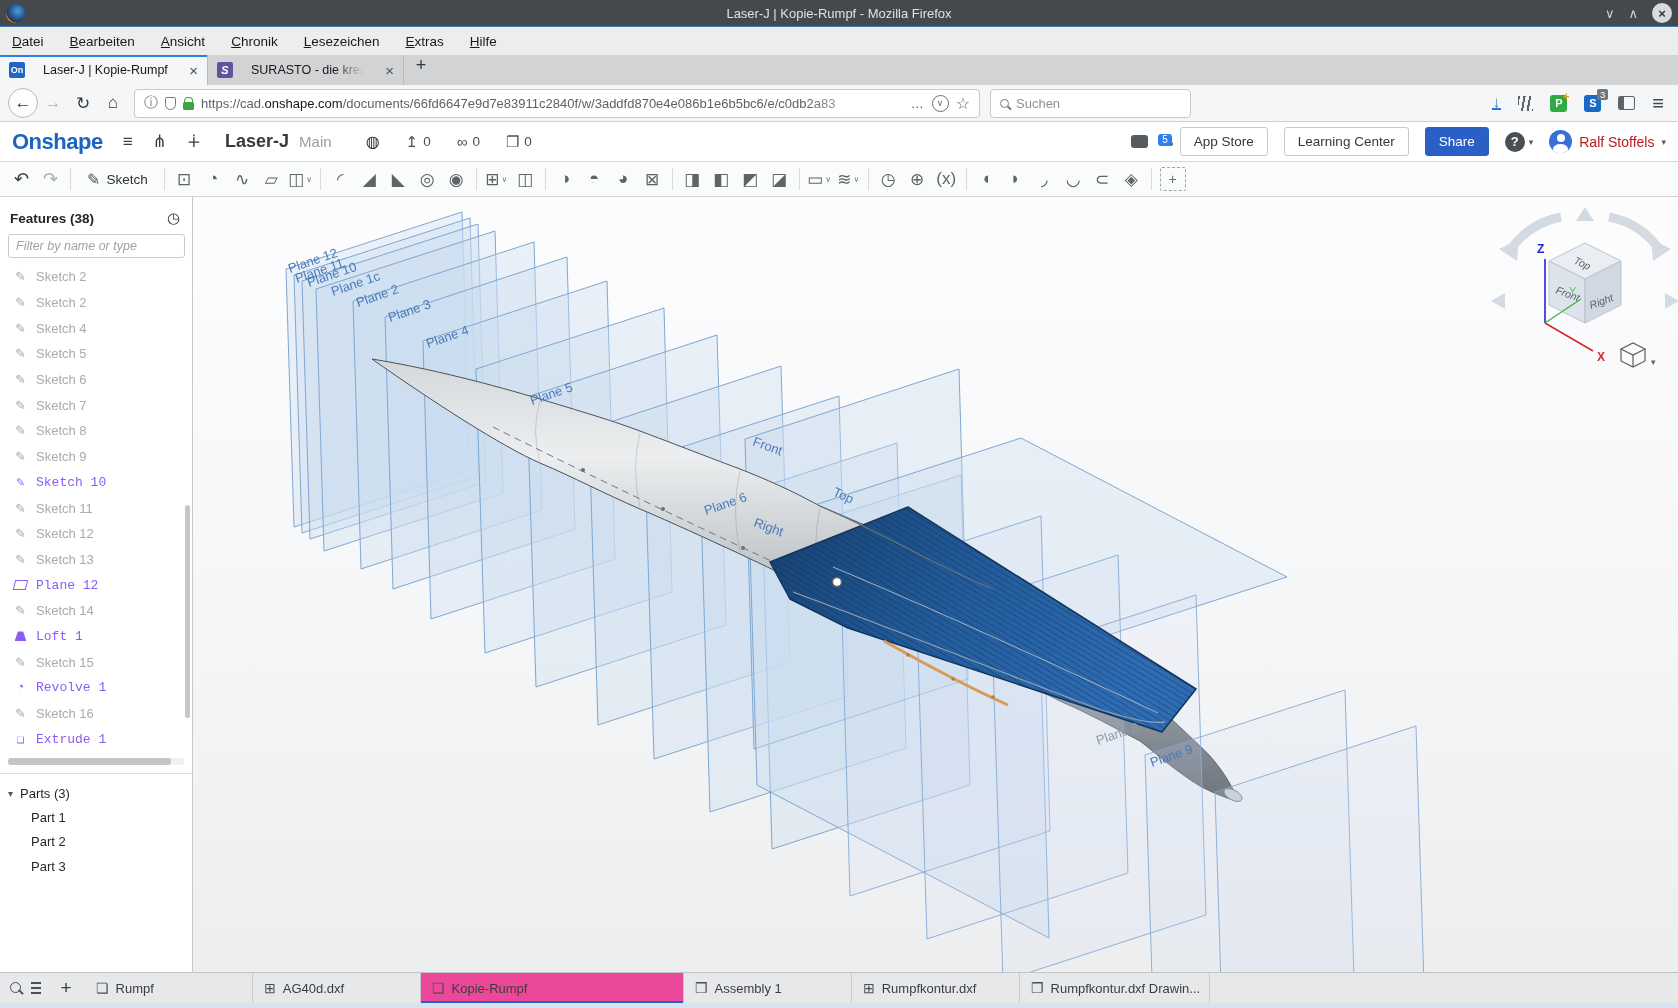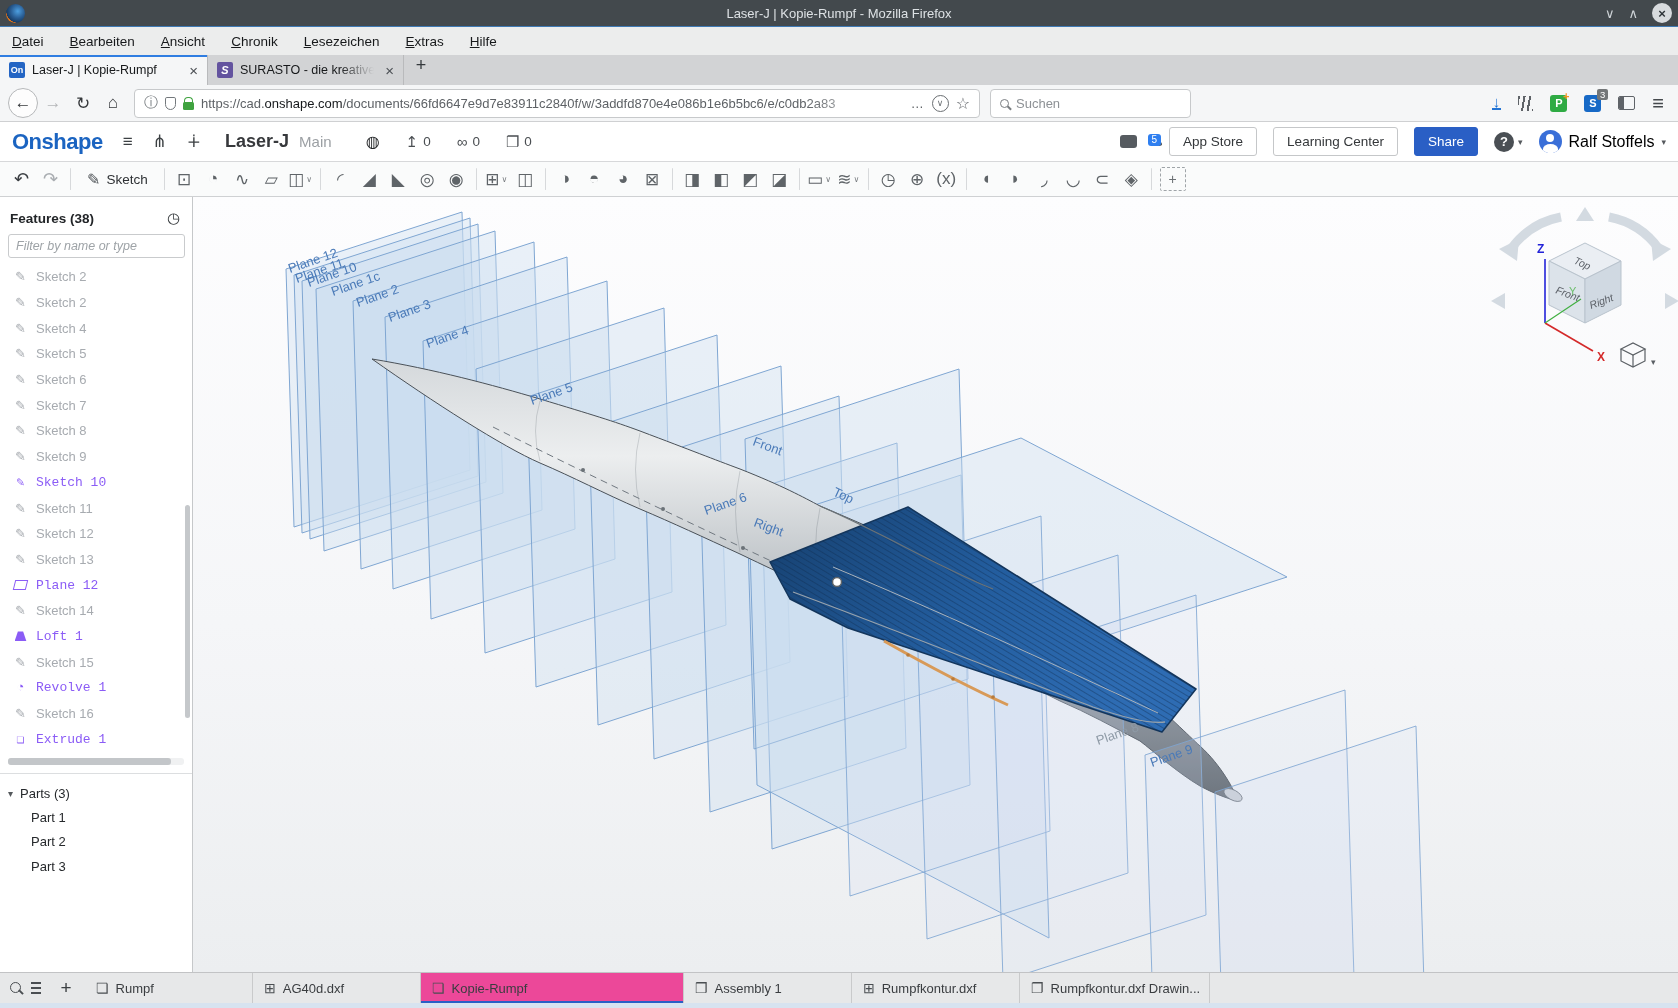--- a/index.html
+++ b/index.html
@@ -12,21 +12,21 @@
   .wtitle { position:absolute; left:0; right:0; text-align:center; color:#dde1e4; font-size:13px; pointer-events:none; }
   .winbtns { margin-left:auto; display:flex; align-items:center; gap:14px; color:#cfd4d8; font-size:13px; z-index:2; }
   .wclose { width:20px;height:20px;border-radius:50%;background:#d8dbde;color:#2e3439;display:flex;align-items:center;justify-content:center;font-size:13px;font-weight:bold; }
 
   
   .menubar { height:28px; background:#eceded; display:flex; align-items:center; gap:26px; padding-left:12px; font-size:13.5px; color:#17191b; }
   .menu-item::first-letter { text-decoration:underline; }
 
   
   .tabstrip { height:30px; background:#d2d3d5; display:flex; align-items:stretch; }
-  .btab { width:208px; display:flex; align-items:center; gap:7px; padding:2px 9px; font-size:12.5px; color:#16181a; border-right:1px solid #b9babc; position:relative; }
+  .btab { width:208px; display:flex; align-items:center; gap:18px; padding:2px 9px; font-size:12.5px; color:#16181a; border-right:1px solid #b9babc; position:relative; }
   .btab[data-active="true"] { background:#f5f6f7; box-shadow:inset 0 2px 0 #2f7de1; }
   .btab:nth-of-type(2) { width:196px; }
   .fav { width:16px;height:16px;border-radius:2px;color:#fff;font-size:9px;font-weight:bold;display:flex;align-items:center;justify-content:center;flex:none; }
   .fav[data-fav="On"] { background:#2465c4; }
   .fav[data-fav="S"]  { background:#63539f; font-size:11px; font-style:italic; }
   .btitle { flex:1; white-space:nowrap; overflow:hidden; }
   .btab[data-active="false"] .btitle { -webkit-mask-image:linear-gradient(90deg,#000 72%,transparent 97%); mask-image:linear-gradient(90deg,#000 72%,transparent 97%); }
   .bclose { color:#4c5055; font-size:15px; }
   .newtab { width:34px; display:flex; align-items:center; justify-content:center; font-size:18px; color:#35393d; }
 
@@ -78,21 +78,21 @@
   .bell { width:14px;height:12px;background:#555a5e;border-radius:7px 7px 2px 2px;position:relative; }
   .bell::after { content:"";position:absolute;left:4px;bottom:-4px;width:5px;height:3.5px;border-radius:50%;background:#555a5e; }
   .nbadge { position:absolute; top:-8px; right:-8px; background:#2f7ff0; color:#fff; font-size:10px; padding:0.5px 4px; border-radius:3px; }
   .obtn { height:29px; border:1px solid #c5c7c9; border-radius:3px; background:#fff; padding:0 13px; font-size:13.5px; color:#34373a; display:flex; align-items:center;text-align:center; }
   .obtn.share { background:#2a5fc5; border-color:#2a5fc5; color:#fff; }
   .helpc { width:20px;height:20px;border-radius:50%;background:#4a4f54;color:#fff;font-size:13px;font-weight:bold;display:flex;align-items:center;justify-content:center; }
   .carM { font-size:9px; color:#55595d; }
   .avatar { width:23px;height:23px;border-radius:50%;background:#3a6fd8;position:relative;overflow:hidden; }
   .avatar::before { content:"";position:absolute;top:4px;left:7.5px;width:8px;height:8px;border-radius:50%;background:#fff; }
   .avatar::after { content:"";position:absolute;top:13.5px;left:4px;width:15px;height:10px;border-radius:50% 50% 0 0;background:#fff; }
-  .uname { font-size:16px; color:#000000; }
+  .uname { font-size:14px; color:#b91c1c; }
 
   
   .cadbar { height:35px; background:#fafbfb; border-bottom:1px solid #cfd1d3; display:flex; align-items:center; padding:0 7px; }
   .tbi { min-width:29px; height:28px; display:flex; align-items:center; justify-content:center; font-size:17px; color:#5f6468; border-radius:2px; }
   .tbi[data-type="sep"] { min-width:1px; width:1px; height:22px; background:#d7d9db; margin:0 5px; padding:0; }
   .tbi .chev { font-size:8px; color:#797d81; margin-left:2px; }
   .tbi[data-name="custom-feature-icon"] { border:1.5px dashed #9fa4a8; width:26px; min-width:26px; height:24px; font-size:14px; color:#6a6f73; margin-left:3px; }
   .tb-undo { color:#3a3e42; font-size:18px; }
   .tb-redo { color:#a9adb1; font-size:18px; }
   .sketchbtn { display:flex; align-items:center; gap:6px; padding:0 11px; font-size:13.5px; color:#2e3134; height:28px; }

